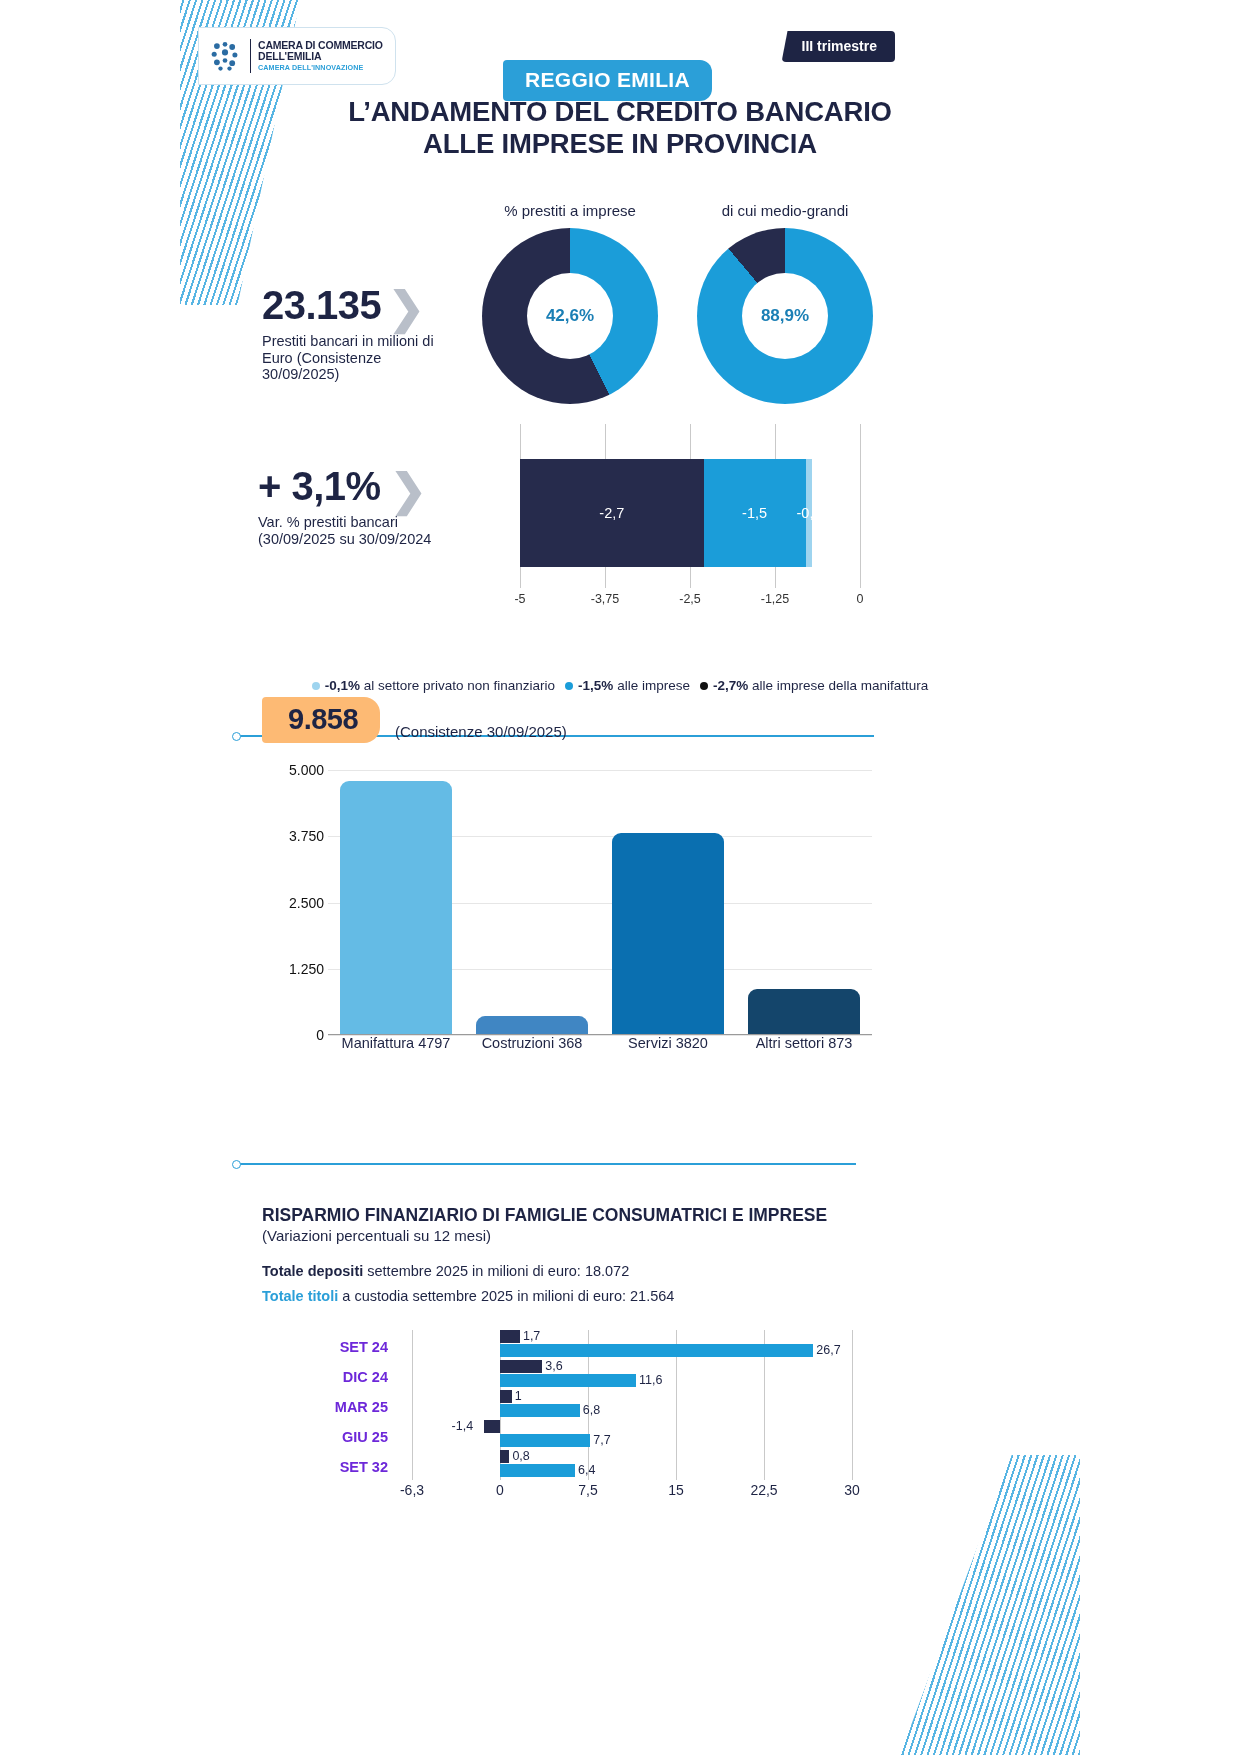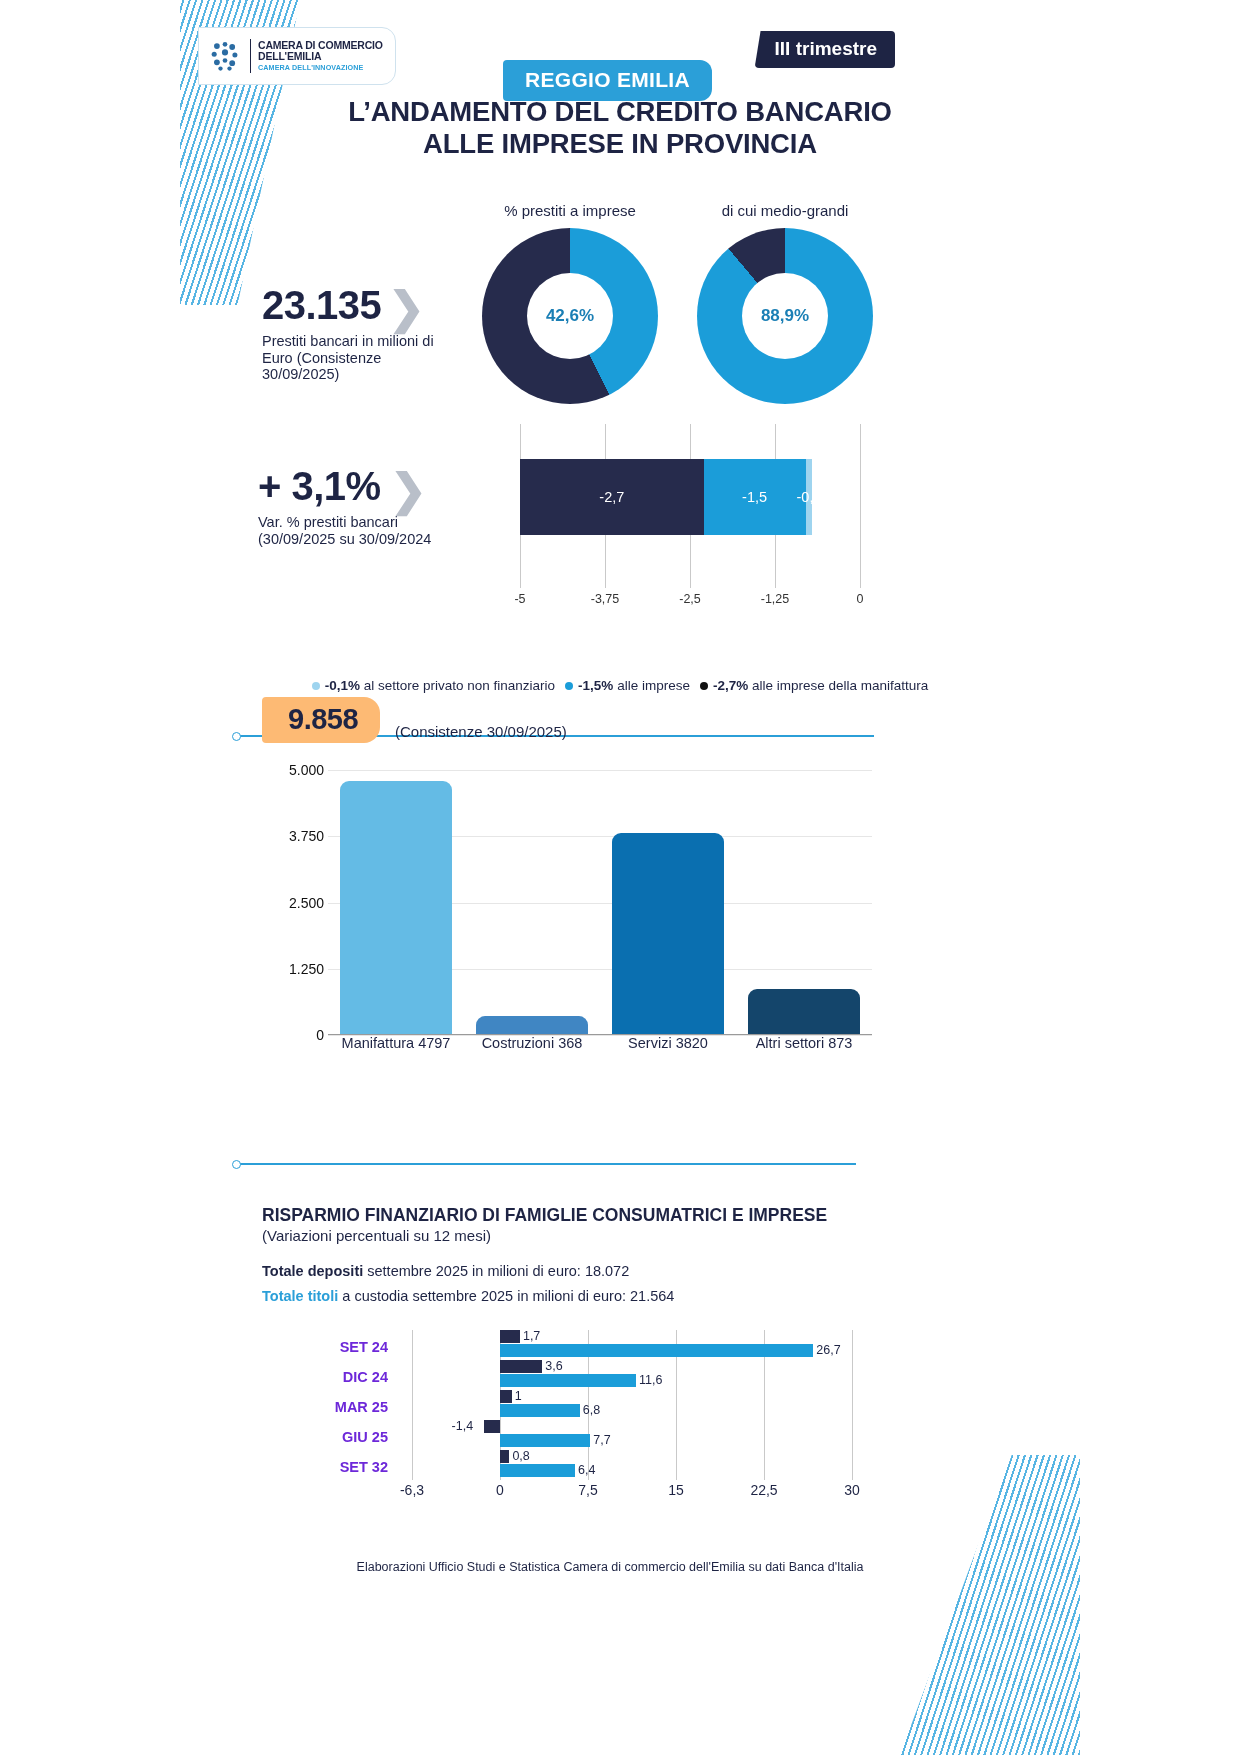--- a/index.html
+++ b/index.html
@@ -38,21 +38,21 @@
   }
   .logo-mark { width:36px; height:36px; flex:none; }
   .logo-div { width:1px; height:34px; background:#1e2444; }
   .logo-txt { line-height:1.08; }
   .logo-txt .l1 { font-size:10.5px; font-weight:700; color:#1e2444; letter-spacing:-.2px; }
   .logo-txt .l2 { font-size:10.5px; font-weight:700; color:#1e2444; letter-spacing:-.2px; }
   .logo-txt .l3 { font-size:7.2px; font-weight:700; color:#2b9fd8; letter-spacing:.1px; margin-top:2px;}
 
   .quarter-badge {
     position:absolute; right:345px; top:31px;
-    background:#1e2444; color:#fff; font-weight:700; font-size:19px;
+    background:#1e2444; color:#fff; font-weight:700; font-size:14px;
     padding:7px 18px 8px 20px; border-radius:4px;
     clip-path: polygon(6px 0, 100% 0, 100% 100%, 0 100%);
   }
 
   .city-badge {
     position:absolute; left:503px; top:60px;
     background:#2b9fd8; color:#fff; font-weight:700; font-size:21px;
     letter-spacing:.3px; padding:8px 22px 9px 22px;
     border-radius:4px 12px 12px 4px;
   }
@@ -83,21 +83,21 @@
     display:flex; align-items:center; justify-content:center;
     font-size:17px; font-weight:700; color:#1b7fb5;
   }
   #donut-a { left:475px; top:202px; width:190px; }
   #donut-b { left:690px; top:202px; width:190px; }
 
   
   .stack-area { position:absolute; left:460px; top:424px; width:400px; height:210px; }
   .stack-grid { position:absolute; inset:0 0 46px 0; }
   .stack-grid span { position:absolute; top:0; bottom:0; width:1px; background:#c9c9c9; }
-  .stack-bar { position:absolute; left:60px; right:0; top:35px; height:76px; display:flex;text-align:right; }
+  .stack-bar { position:absolute; left:60px; right:0; top:35px; height:108px; display:flex;text-align:right; }
   .seg { display:flex; align-items:center; justify-content:center; color:#fff; font-size:14.5px; }
   .stack-ticks { position:absolute; left:0; right:0; top:168px; height:20px; }
   .stack-ticks span { position:absolute; font-size:12.5px; color:#333; transform:translateX(-50%); }
 
   .legend {
     position:absolute; left:260px; top:678px; width:720px;
     text-align:center; font-size:13.5px; color:#1e2444;
   }
   .legend .dot { display:inline-block; width:8px; height:8px; border-radius:50%; margin:0 5px 0 10px; vertical-align:middle;}
   .legend b { font-weight:700; }
@@ -333,14 +333,13 @@
     <div class="hticks" id="hticks">
         <span style="left: 0px;">-6,3</span>
         <span style="left: 88px;">0</span>
         <span style="left: 176px;">7,5</span>
         <span style="left: 264px;">15</span>
         <span style="left: 352px;">22,5</span>
         <span style="left: 440px;">30</span>
       </div>
   </div>
 
-  <div class="source">Elaborazioni Ufficio Studi e Statistica Camera di commercio dell'Emilia su dati Banca d'Italia</div>
 </div>
 
 </body></html>

